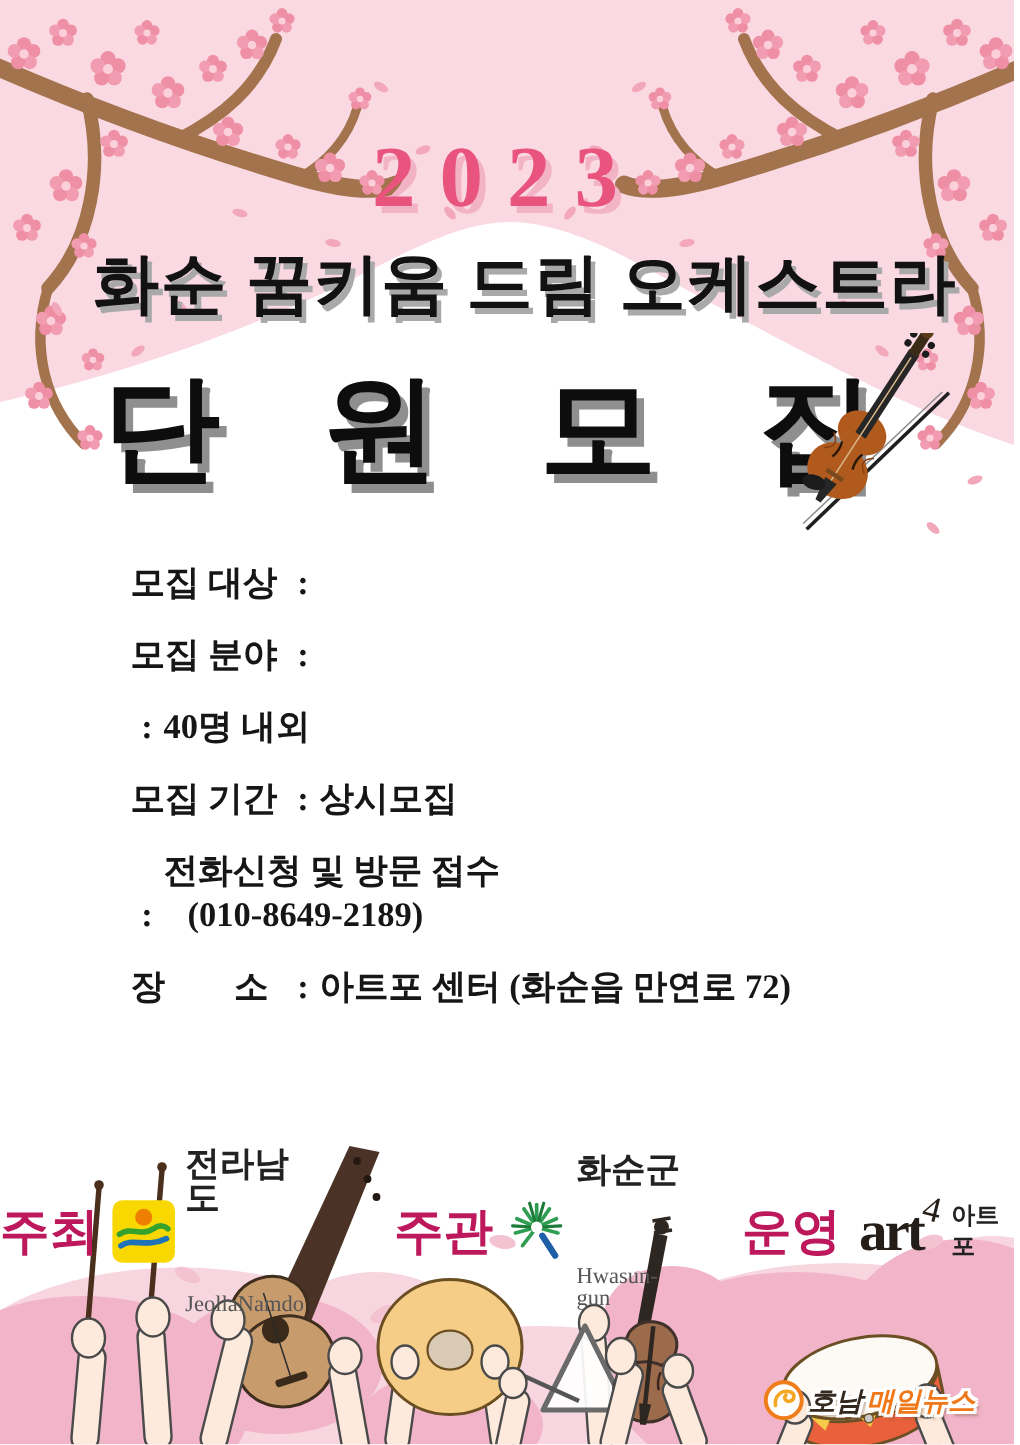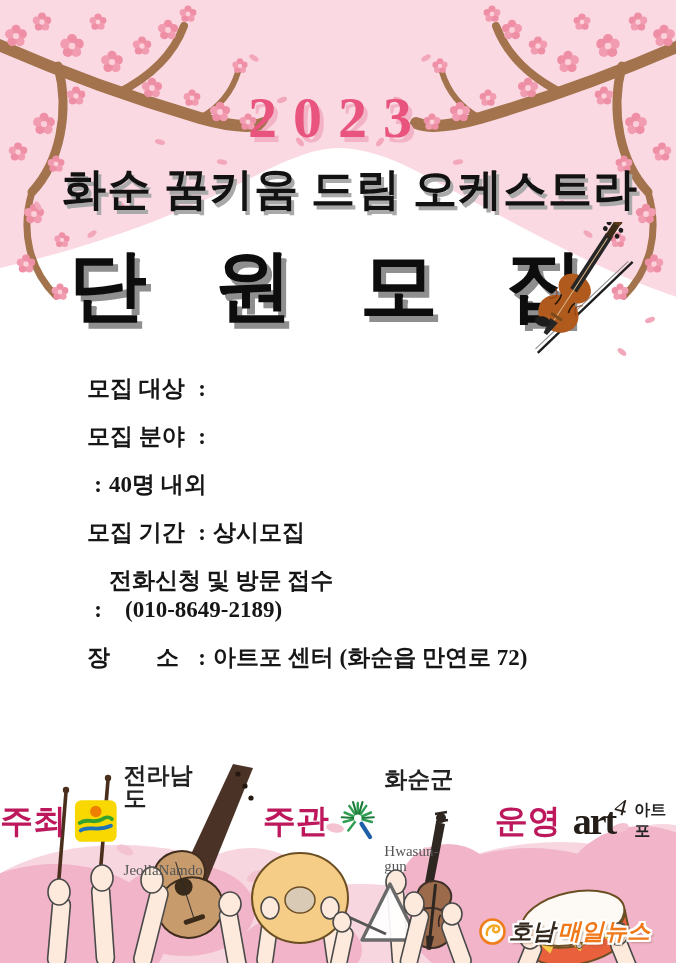--- a/index.html
+++ b/index.html
@@ -47,21 +47,21 @@
   .gap-a{width:52px;flex:0 0 auto;}
   .gap-b{width:38px;flex:0 0 auto;}
   .artlogo{display:flex;align-items:flex-start;margin:0 6px 0 4px;}
   .art-word{font-size:38px;font-weight:600;letter-spacing:-2px;color:#241d18;line-height:38px;}
   .art-sup{font-size:24px;font-weight:400;color:#241d18;transform:translateY(-8px) rotate(14deg);display:inline-block;}
   
   #bottom-illu{position:absolute;top:758px;left:0;z-index:1;pointer-events:none;}
   
   .watermark{
     position:absolute;right:26px;bottom:16px;z-index:5;display:flex;align-items:center;gap:3px;
-    font-size:23px;font-weight:800;font-style:italic;letter-spacing:0;
+    font-size:18px;font-weight:800;font-style:italic;letter-spacing:0;
   }
   .wm-text1{color:#33291f;}
   .wm-text2{color:#f07818;}
   .wm-text1,.wm-text2{
     text-shadow:
       -2px -2px 0 #fff, 2px -2px 0 #fff, -2px 2px 0 #fff, 2px 2px 0 #fff,
       0 -2px 0 #fff, 0 2px 0 #fff, -2px 0 0 #fff, 2px 0 0 #fff,
       3px 3px 2px rgba(120,80,40,.45);
   }
 </style>

